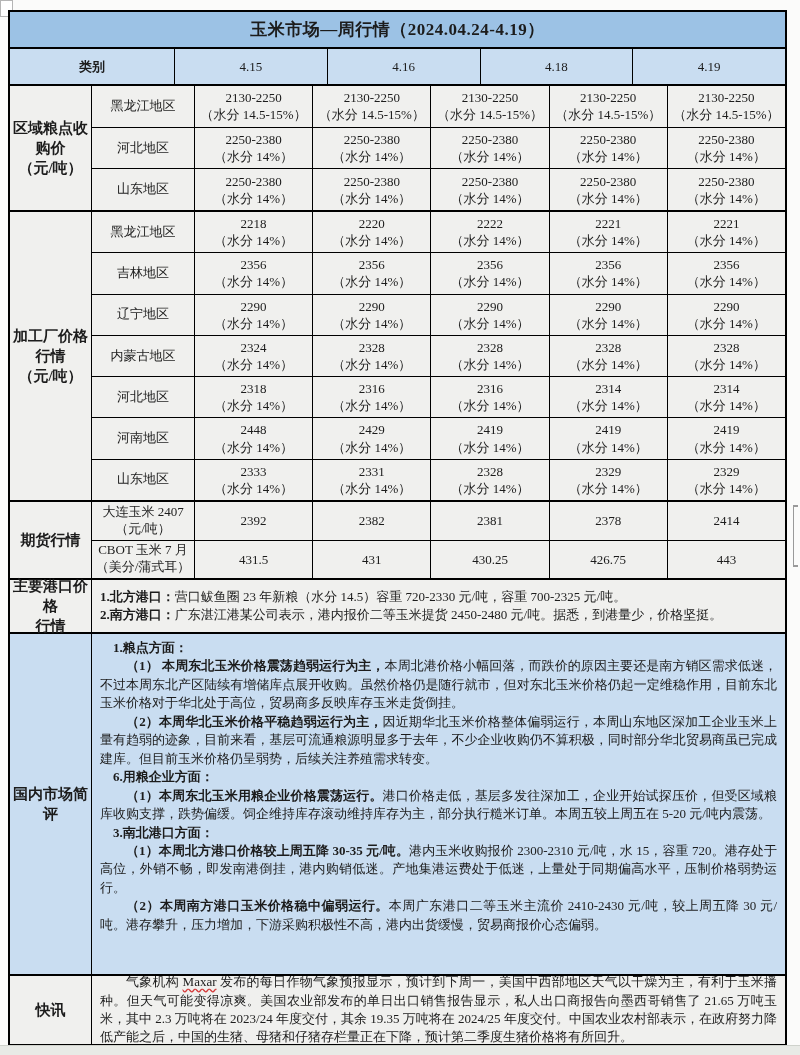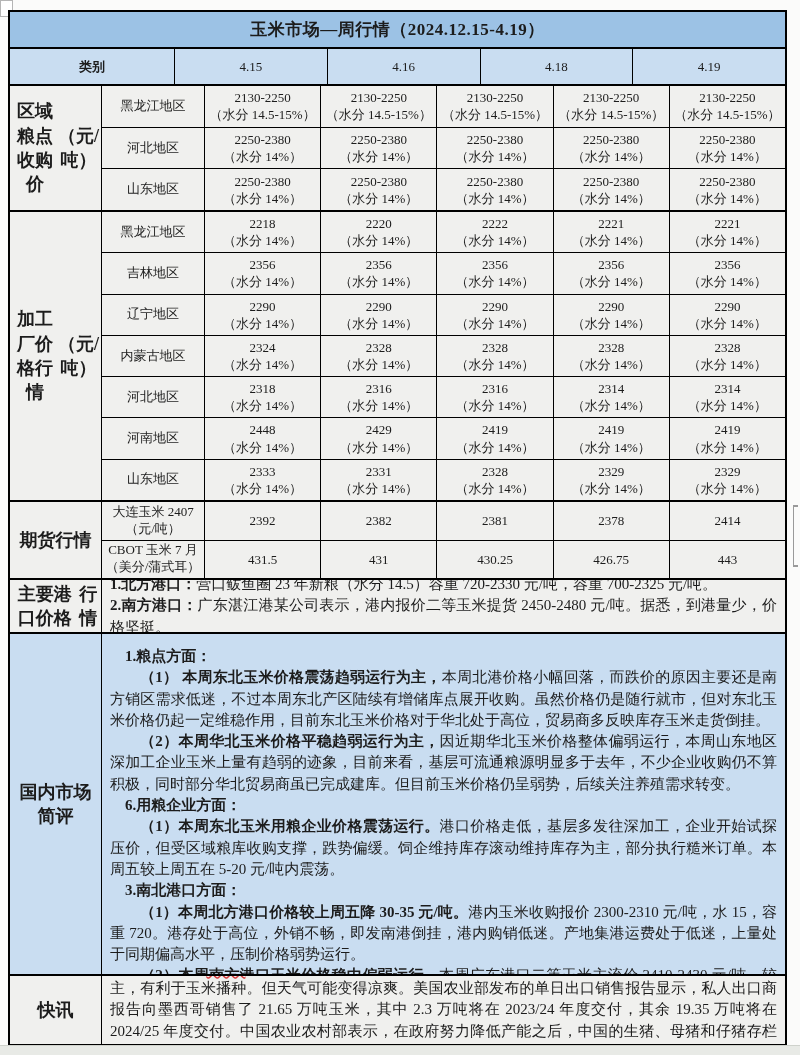--- a/index.html
+++ b/index.html
@@ -18,51 +18,51 @@
   .tbl{position:absolute;left:8px;top:10px;width:779px;background:#fff;border:2px solid var(--border-color)}
   .title-row{height:37px;background:var(--title-bg);border-bottom:2px solid var(--border-color);
              display:flex;align-items:center;justify-content:center;font-size:17px;font-weight:bold;letter-spacing:.5px}
   .hdr-row{height:37px;background:var(--header-bg);border-bottom:2px solid var(--border-color);display:flex;font-size:13px}
   .hdr-cat{width:165px;border-right:1px solid var(--border-color);display:flex;align-items:center;justify-content:center;font-weight:bold}
   .hcell{flex:1;border-right:1px solid var(--border-color);display:flex;align-items:center;justify-content:center}
   .hdr-row .hcell:last-child{border-right:none}
 
   .section{display:flex;border-bottom:2px solid var(--border-color);background:var(--cell-bg)}
   .section.last{border-bottom:none}
-  .sec-label{width:92px;border-right:1px solid var(--border-color);display:flex;flex-direction:row;
-             align-items:center;justify-content:center;font-weight:bold;font-size:18px;line-height:1.35;text-align:center;padding:0 2px}
+  .sec-label{width:82px;border-right:1px solid var(--border-color);display:flex;flex-direction:column;
+             align-items:center;justify-content:center;font-weight:bold;font-size:15px;line-height:1.35;text-align:center;padding:0 2px}
   .sec-body{flex:1;display:flex;flex-direction:column}
   .prow{flex:1;display:flex;border-bottom:1px solid var(--border-color)}
   .prow:last-child{border-bottom:none}
   .rcell{width:103px;border-right:1px solid var(--border-color);display:flex;flex-direction:column;
          align-items:center;justify-content:center;font-size:13px;line-height:1.3;text-align:center}
   .pcell{flex:1;border-right:1px solid var(--border-color);display:flex;flex-direction:column;
          align-items:center;justify-content:center;font-size:13px;line-height:1.32;text-align:center}
   .prow .pcell:last-child{border-right:none}
 
-  .textcell{flex:1;padding:12px 8px;font-size:15px;line-height:1.42;overflow:hidden}
+  .textcell{flex:1;padding:5px 8px;font-size:13px;line-height:1.42;overflow:hidden}
   .textcell.center{display:flex;flex-direction:column;justify-content:center}
   .para{text-align:justify}
   .ind1{text-indent:1em}
   .ind2{text-indent:2em}
   .sec-review{background:var(--review-bg)}
   .squiggle{text-decoration:underline wavy var(--squiggle);text-decoration-skip-ink:none;text-underline-offset:2px}
 
   .h-region{height:126px}.h-proc{height:290px}.h-fut{height:78px}
   .h-port{height:54px}.h-review{height:342px}.h-news{height:68px}
 </style>
 </head>
 <body>
 
 <div class="page">
   <div class="corner-box"></div>
 
   <div class="tbl">
 
-    <div class="title-row">玉米市场—周行情（2024.12.15-4.19）</div>
+    <div class="title-row">玉米市场—周行情（2024.04.24-4.19）</div>
 
     <div class="hdr-row" id="header-row">
       <div class="hdr-cat">类别</div>
     <div class="hcell">4.15</div>
         <div class="hcell">4.16</div>
         <div class="hcell">4.18</div>
         <div class="hcell">4.19</div>
       </div>
 
     <div class="section h-region">

